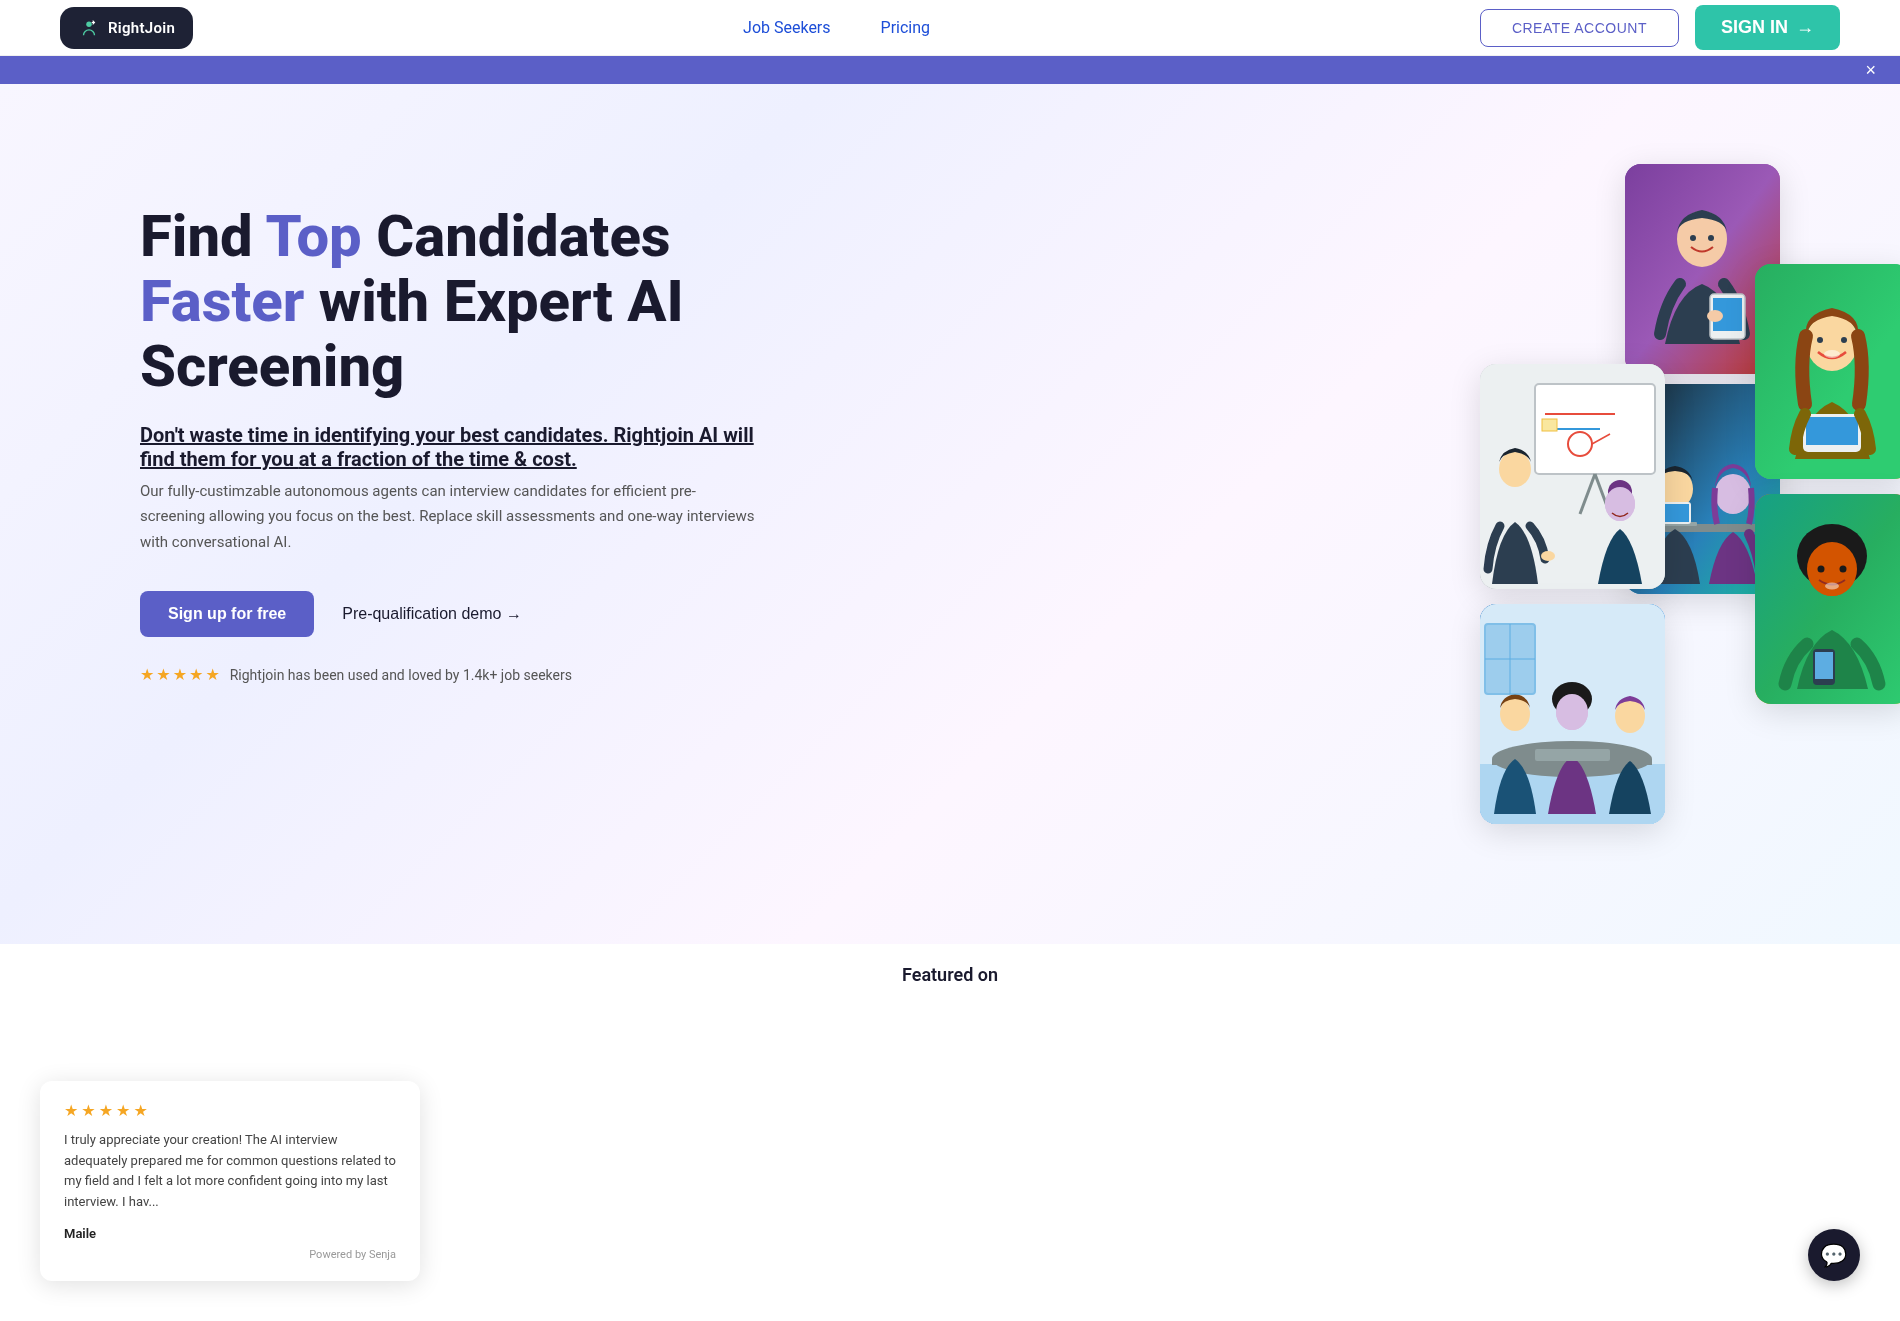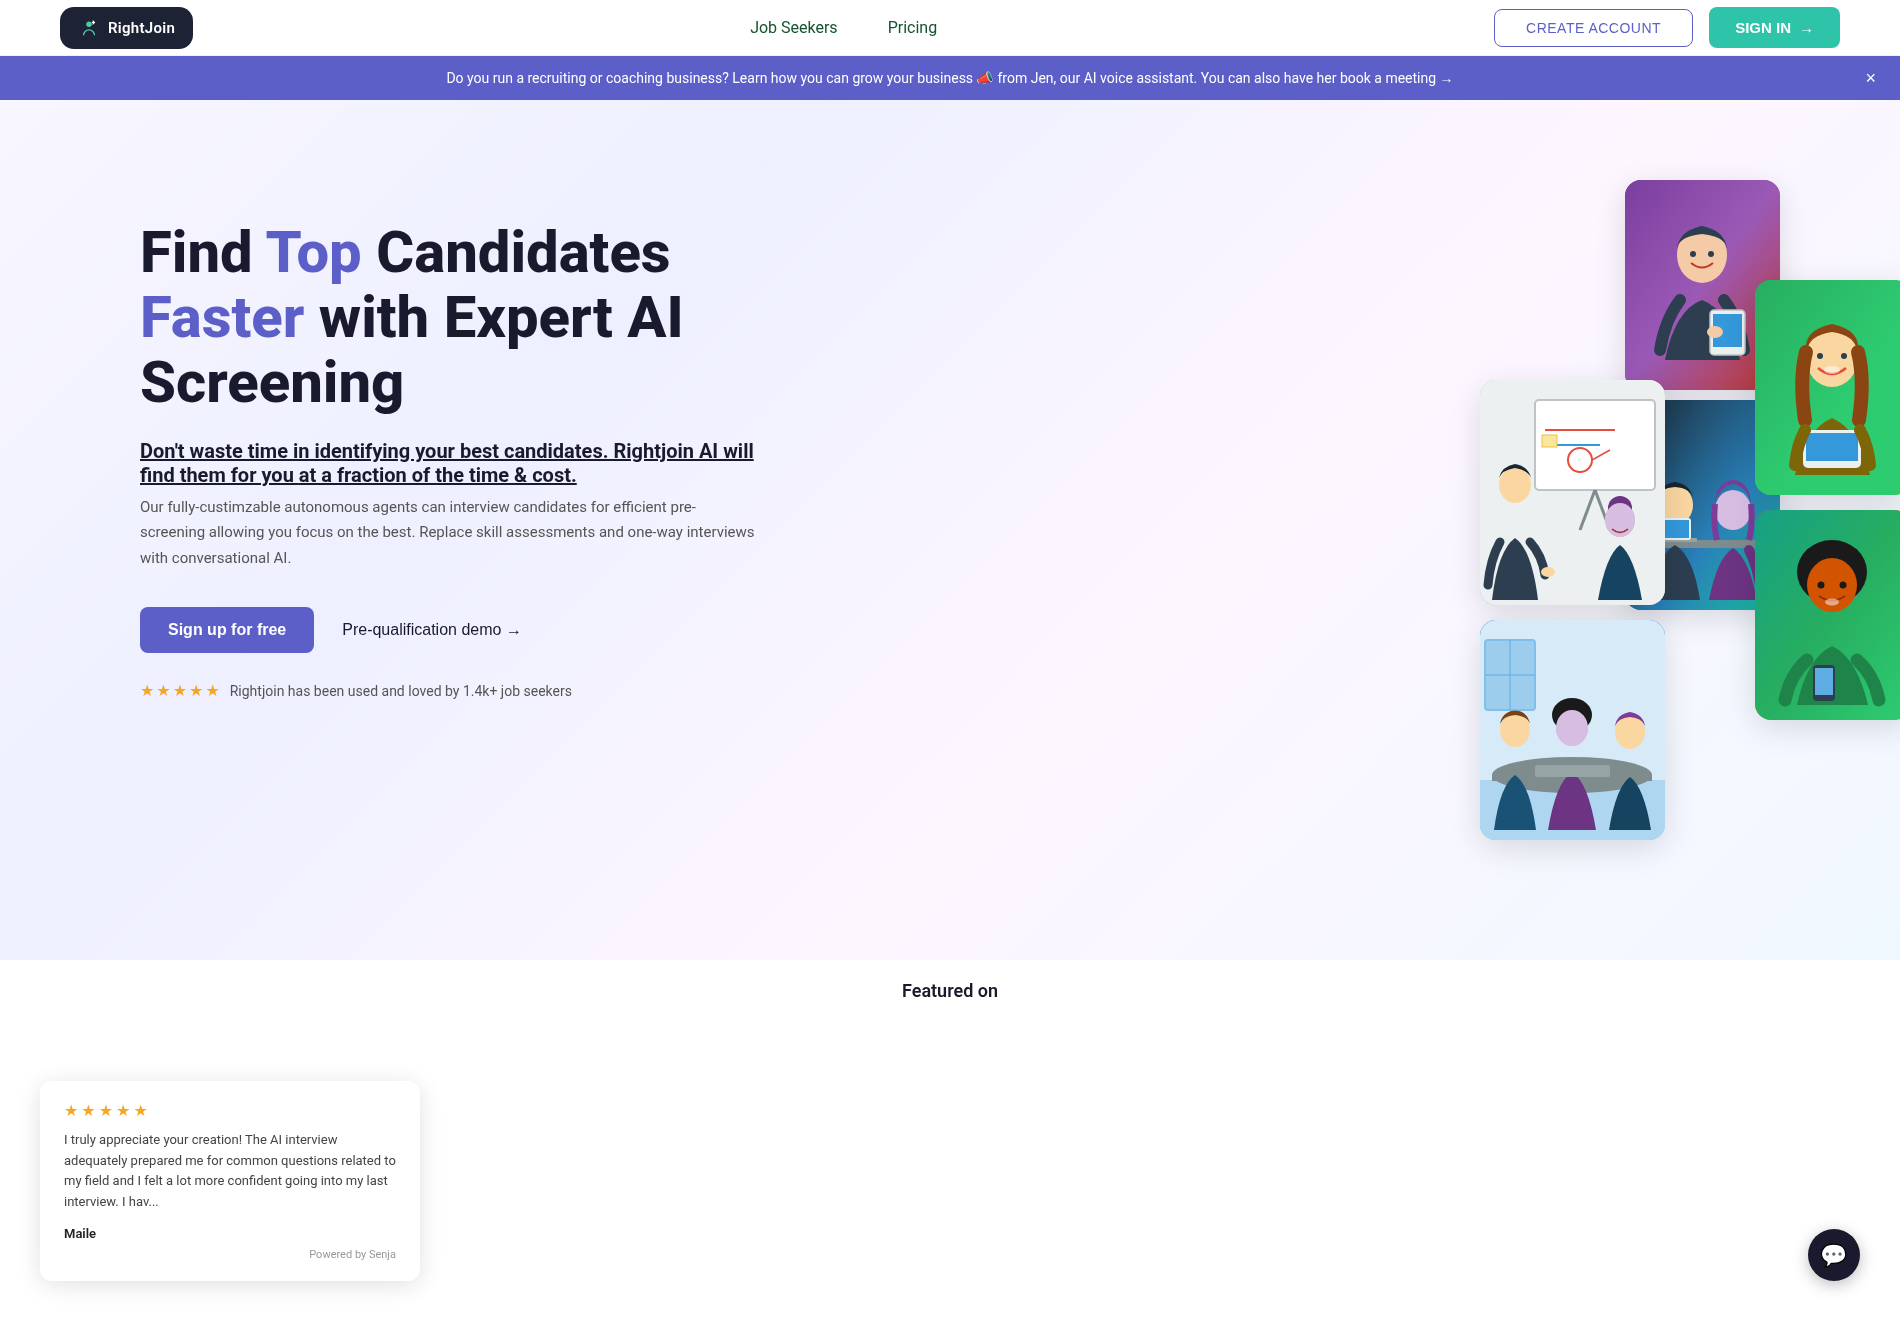--- a/index.html
+++ b/index.html
@@ -36,21 +36,21 @@
       font-weight: 600;
       letter-spacing: 0.3px;
     }
     .nav-links {
       display: flex;
       align-items: center;
       gap: 50px;
     }
     .nav-link {
       font-size: 16px;
-      color: #14532d;
+      color: #1d4ed8;
       cursor: pointer;
       text-decoration: none;
     }
     .nav-actions {
       display: flex;
       align-items: center;
       gap: 16px;
     }
     .btn-create {
       border: 1.5px solid #5b5fc7;
@@ -62,21 +62,21 @@
       font-weight: 400;
       cursor: pointer;
       letter-spacing: 0.5px;
     }
     .btn-signin {
       background: #2ec4a9;
       color: #fff;
       border: none;
       padding: 12px 26px;
       border-radius: 8px;
-      font-size: 15px;
+      font-size: 18px;
       font-weight: 600;
       cursor: pointer;
       display: flex;
       gap: 8px;
     }
 
     
     .banner {
       background: #5b5fc7;
       color: #fff;
@@ -312,21 +312,20 @@
   <div class="nav-actions">
     <button class="btn-create">CREATE ACCOUNT</button>
     <button class="btn-signin">
       <span>SIGN IN</span>
       <span>→</span>
     </button>
   </div>
 </nav>
 
 <div class="banner">
-  <span class="banner-text">Do you run a recruiting or coaching business? Learn how you can grow your business 📣 from Jen, our AI voice assistant. You can also have her book a meeting →</span>
   <button class="banner-close">×</button>
 </div>
 
 <section class="hero">
   <div class="hero-left">
     <h1 class="hero-title">
       <span>Find </span><span class="highlight">Top</span><span> Candidates</span><br>
       <span class="highlight">Faster</span> <span> with Expert AI</span><br>
       <span>Screening</span>
     </h1>

